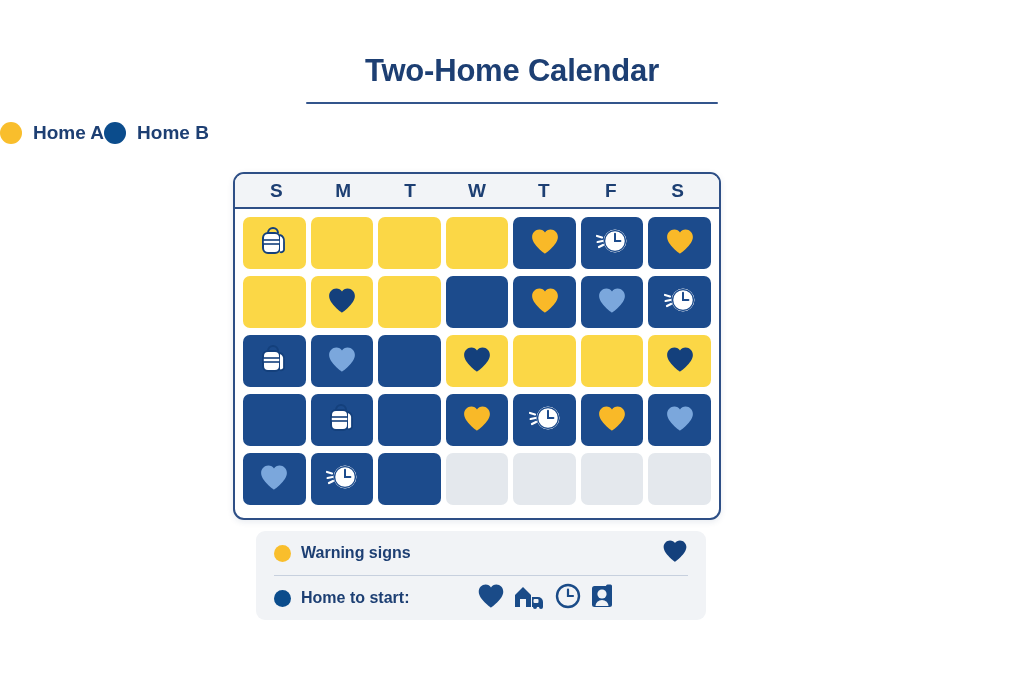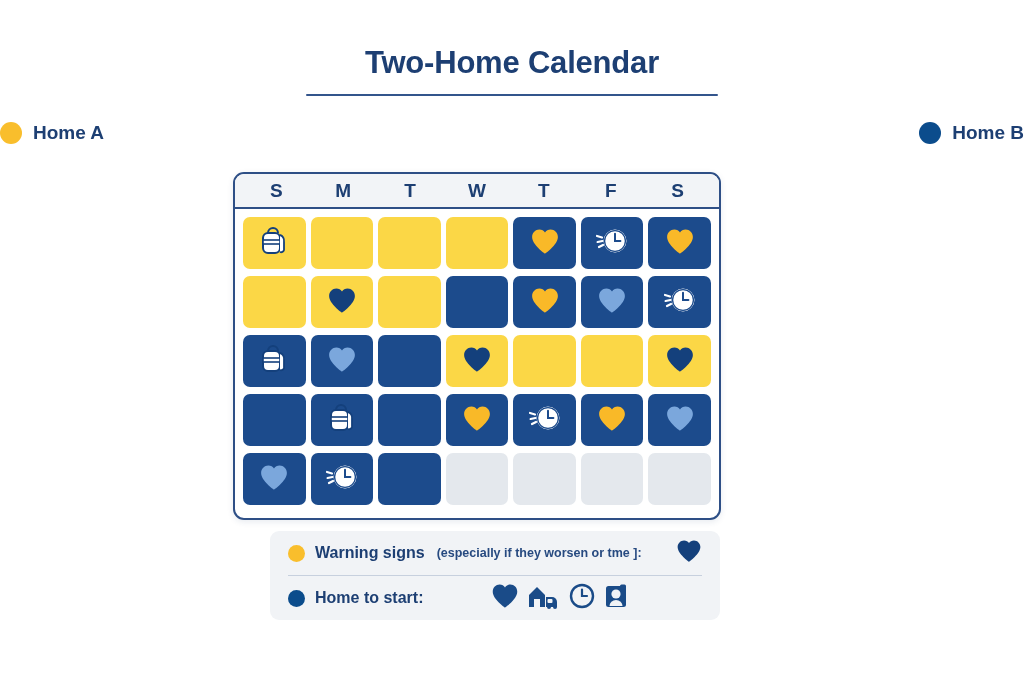--- a/index.html
+++ b/index.html
@@ -13,21 +13,21 @@
     font-family: "Liberation Sans", sans-serif;
     color: #1b3a6b;
     overflow: hidden;
     position: relative;
   }
 
   
   .title-wrap {
     position: absolute;
     left: 0;
-    top: 46px;
+    top: 54px;
     width: 1024px;
     text-align: center;
   }
   .page-title {
     font-size: 31px;
     font-weight: bold;
     letter-spacing: -0.2px;
     color: #1d3f73;
     line-height: 1.1;
   }
@@ -39,23 +39,22 @@
     border-radius: 1px;
   }
 
   
   .legend {
     position: absolute;
     left: 0;
     top: 122px;
     width: 1024px;
     display: flex;
-    justify-content: space-between;
-    align-items: center;
-    gap: 40px;
+    justify-content: flex-start;
+    align-items: center;
   }
   .legend-item {
     display: flex;
     align-items: center;
     gap: 11px;
   }
   .legend-dot {
     width: 22px;
     height: 22px;
     border-radius: 50%;
@@ -122,21 +121,20 @@
   .footer-box {
     position: absolute;
     left: 256px;
     top: 531px;
     width: 450px;
     height: 89px;
     background: #f1f3f6;
     border-radius: 9px;
     box-sizing: border-box;
     padding: 0 18px;
-    margin-left: 14px;
   }
   .footer-row {
     height: 44px;
     display: flex;
     align-items: center;
     gap: 10px;
   }
   .footer-row.first { border-bottom: 1px solid #c7d0de; }
   .foot-dot {
     width: 17px;
@@ -344,21 +342,20 @@
       <div class="cell empty"></div>
       <div class="cell empty"></div>
     </div>
 </div>
 
 <div class="footer-box">
 
   <div class="footer-row first">
     <span class="foot-dot" style="background:#f9be2c"></span>
     <span class="foot-strong">Warning signs</span>
-    <span class="foot-small">(especially if they worsen or tme ]:</span>
     <span class="foot-icons">
       <span class="glyph">
         <svg width="26" height="24" viewBox="0 0 24 22">
             <path d="M12 21C12 21 1.5 13.8 1.5 7.4 1.5 3.8 4.2 1.2 7.4 1.2c2 0 3.7 1 4.6 2.5C12.9 2.2 14.6 1.2 16.6 1.2c3.2 0 5.9 2.6 5.9 6.2C22.5 13.8 12 21 12 21z" fill="#14407c"></path>
           </svg>
       </span>
     </span>
   </div>
 
   <div class="footer-row">

